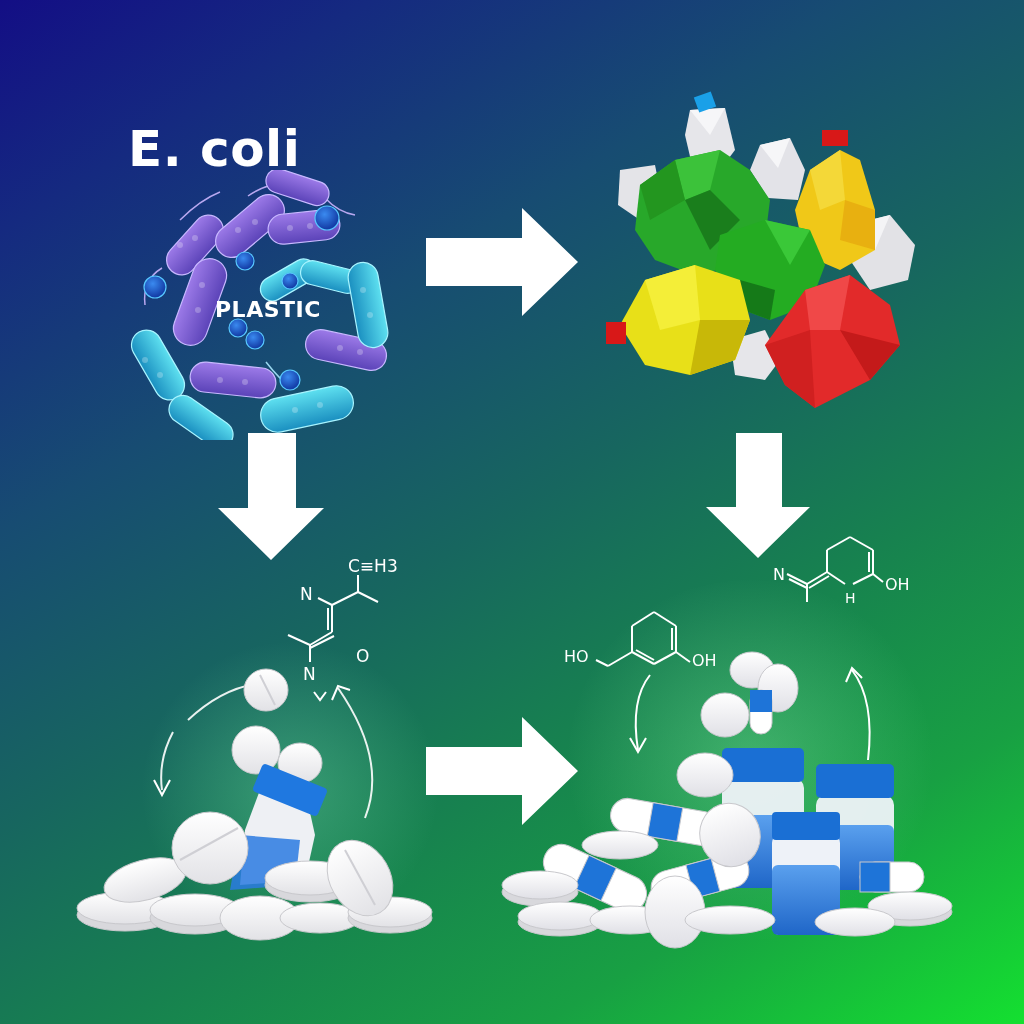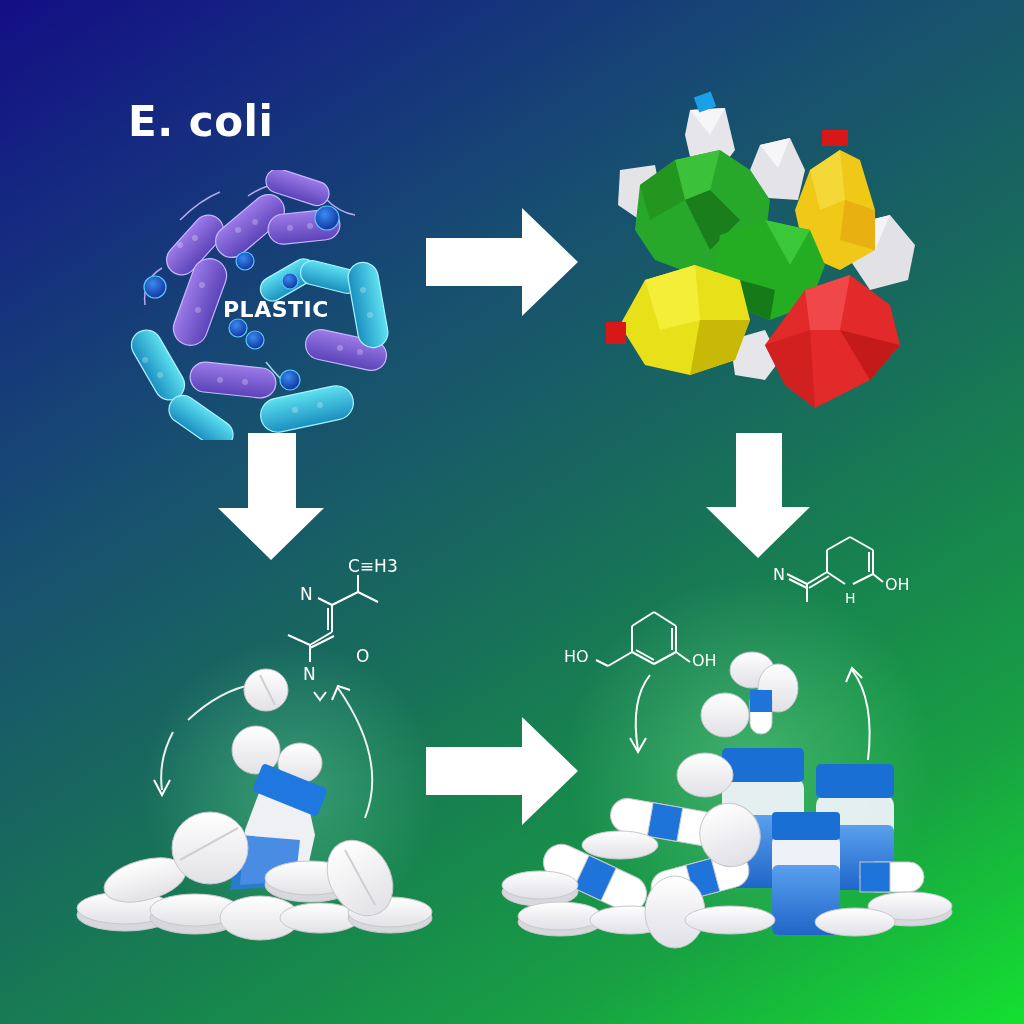--- a/index.html
+++ b/index.html
@@ -1,21 +1,21 @@
 <!DOCTYPE html>
 <html><head>
 <meta charset="utf-8">
 <style>
   html,body{margin:0;padding:0;}
   body{width:1024px;height:1024px;overflow:hidden;position:relative;
     font-family:"DejaVu Sans","Liberation Sans",sans-serif;
     background:linear-gradient(148deg,#130e85 0%,#152a80 14%,#174c72 32%,#17665f 50%,#17824f 66%,#18a043 82%,#14e030 100%);}
   .glow{position:absolute;border-radius:50%;pointer-events:none;}
-  .title{position:absolute;left:128px;top:97px;color:#fff;font-size:42px;font-weight:bold;letter-spacing:0.5px;font-family:"DejaVu Sans",sans-serif;}
-  .center-label{position:absolute;left:215px;top:297px;color:#fff;font-size:22px;font-weight:bold;font-family:"DejaVu Sans",sans-serif;letter-spacing:0.5px;margin-left:8px;}
+  .title{position:absolute;left:128px;top:120px;color:#fff;font-size:50px;font-weight:bold;letter-spacing:0.5px;font-family:"DejaVu Sans",sans-serif;}
+  .center-label{position:absolute;left:215px;top:297px;color:#fff;font-size:22px;font-weight:bold;font-family:"DejaVu Sans",sans-serif;letter-spacing:0.5px;}
   .abs{position:absolute;}
   svg text{font-family:"DejaVu Sans",sans-serif;}
 </style>
 </head>
 <body>
 
 <div class="glow" style="left:140px;top:640px;width:300px;height:300px;background:radial-gradient(circle,rgba(120,230,170,0.35),rgba(0,0,0,0) 70%);"></div>
 <div class="glow" style="left:560px;top:580px;width:380px;height:360px;background:radial-gradient(circle,rgba(140,240,170,0.35),rgba(0,0,0,0) 70%);"></div>
 
 <div class="title">E. coli</div>

